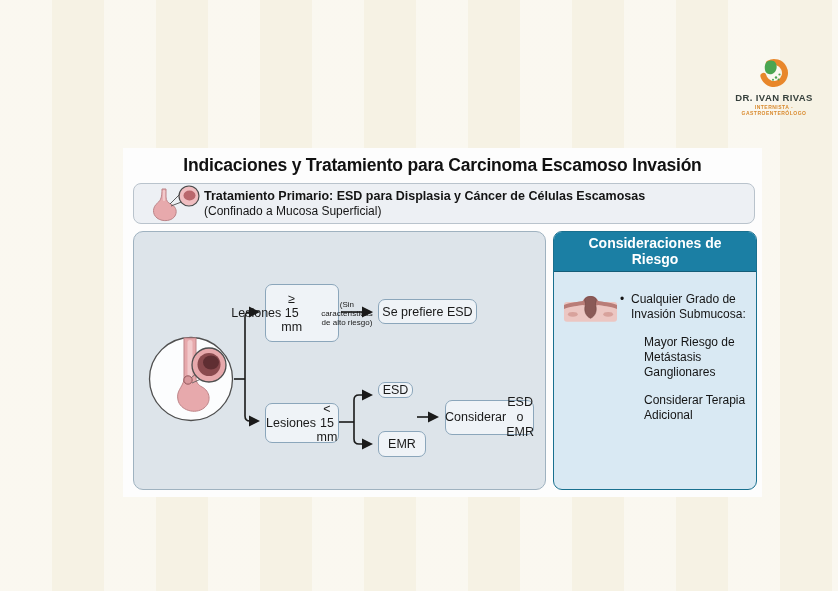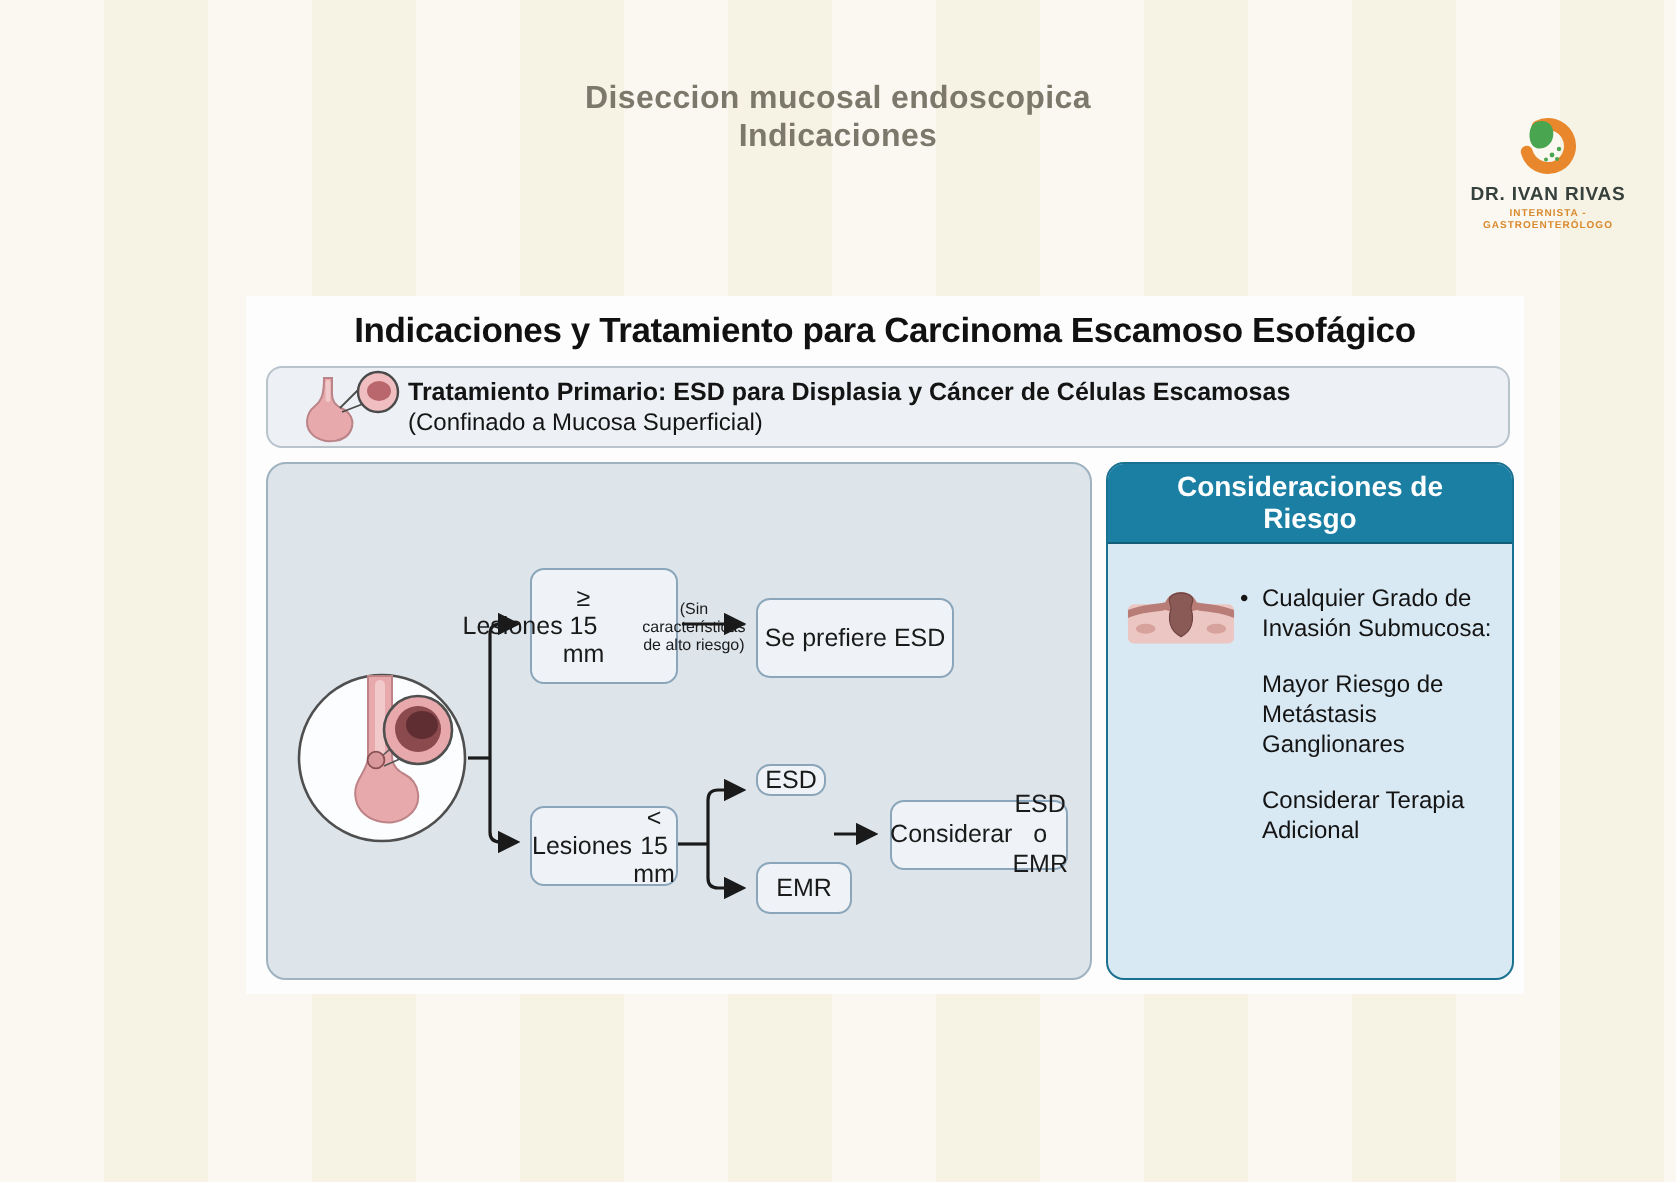--- a/index.html
+++ b/index.html
@@ -53,21 +53,21 @@
   .organ{position:absolute; left:14px; top:104px;}
   .node{
     position:absolute; box-sizing:border-box;
     background:#eff3f7; border:1px solid #8ba6bb; border-radius:7px;
     color:#1a1a1a; text-align:center;
     display:flex; flex-direction:row; align-items:center; justify-content:center;
     font-size:12.5px; line-height:14px;
   }
   .node-note{font-size:8px; line-height:9px; margin-top:1px;padding-left:19px;}
   .n-large{left:131px; top:52px;  width:74px; height:58px;}
-  .n-out1 {left:244px; top:67px;  width:99px; height:40px;}
+  .n-out1 {left:244px; top:67px;  width:99px; height:25px;}
   .n-small{left:131px; top:171px; width:74px; height:40px;}
   .n-esd  {left:244px; top:150px; width:35px; height:16px;}
   .n-emr  {left:244px; top:199px; width:48px; height:26px;}
   .n-out2 {left:311px; top:168px; width:89px; height:35px; line-height:15px;}
   
   .risk{
     position:absolute; left:430px; top:83px; width:204px; height:259px;
     background:#d9e9f3; border:1.5px solid #19708f; border-radius:9px;
     box-sizing:border-box; overflow:hidden;
   }
@@ -75,48 +75,44 @@
     background:#1b7fa4; color:#fff; font-weight:bold; font-size:14px; line-height:16px;
     text-align:center; padding:3px 0 4px 0; border-bottom:1.5px solid #145d78;
   }
   .risk-icon{position:absolute; left:9px; top:58px;}
   .risk-text{
     position:absolute; left:66px; top:60px; width:130px;
     font-size:12px; line-height:15px; color:#141414;
   }
   .risk-item{display:flex;}
   .risk-bullet{width:11px; flex:0 0 11px;}
-  .risk-para{margin:13px 0 0 11px;}
+  .risk-para{margin:13px 0 0 24px;}
 </style>
 </head>
 <body>
 
 <div class="slide">
 
-  <div class="slide-title">
-    <div>Diseccion mucosal endoscopica</div>
-    <div>Indicaciones</div>
-  </div>
 
   <div class="logo">
     <svg width="36" height="36" viewBox="0 0 36 36">
       <circle cx="18" cy="19" r="11" fill="none" stroke="#e8872b" stroke-width="6" stroke-linecap="round" stroke-dasharray="54 15" transform="rotate(-118 18 19)"></circle>
       <path d="M12 7 C18 5 21.5 9 20.5 14.5 C19.5 20 13 22 10.2 18.6 C8 15.8 8 9 12 7 Z" fill="#4aa551"></path>
       <circle cx="20" cy="23.5" r="1.2" fill="#4aa551"></circle>
       <circle cx="23.5" cy="20.5" r="1.1" fill="#4aa551"></circle>
       <circle cx="22.5" cy="25.5" r="1.0" fill="#4aa551"></circle>
       <circle cx="17" cy="25.8" r="1.0" fill="#4aa551"></circle>
     </svg>
     <div class="logo-name">DR. IVAN RIVAS</div>
     <div class="logo-specialty">INTERNISTA - GASTROENTERÓLOGO</div>
   </div>
 
   <section class="content">
 
-    <h1 class="diagram-title">Indicaciones y Tratamiento para Carcinoma Escamoso Esofágico</h1>
+    <h1 class="diagram-title">Indicaciones y Tratamiento para Carcinoma Escamoso Invasión</h1>
 
     <div class="banner">
       <svg class="banner-icon" width="56" height="39" viewBox="0 0 56 39">
         <path d="M14 4 C14 12 13 15 9.5 18 C4.5 22 4 29 9 33 C15 37.5 25 36 27.5 30 C29.5 25 27 21 22.5 19 C20 17.8 18 15.5 18 12 L18 4 Z" fill="#e7a9ac" stroke="#bb8488" stroke-width="1"></path>
         <rect x="14.8" y="5" width="2.4" height="11" rx="1.2" fill="#f2c9cb"></rect>
         <line x1="22" y1="19" x2="33" y2="8" stroke="#4a4a4a" stroke-width="0.9"></line>
         <line x1="23" y1="21" x2="36" y2="16" stroke="#4a4a4a" stroke-width="0.9"></line>
         <circle cx="41" cy="11" r="10" fill="#f0bec1" stroke="#4a4a4a" stroke-width="1.2"></circle>
         <ellipse cx="41.5" cy="10.5" rx="6" ry="5" fill="#b9676c"></ellipse>
       </svg>

